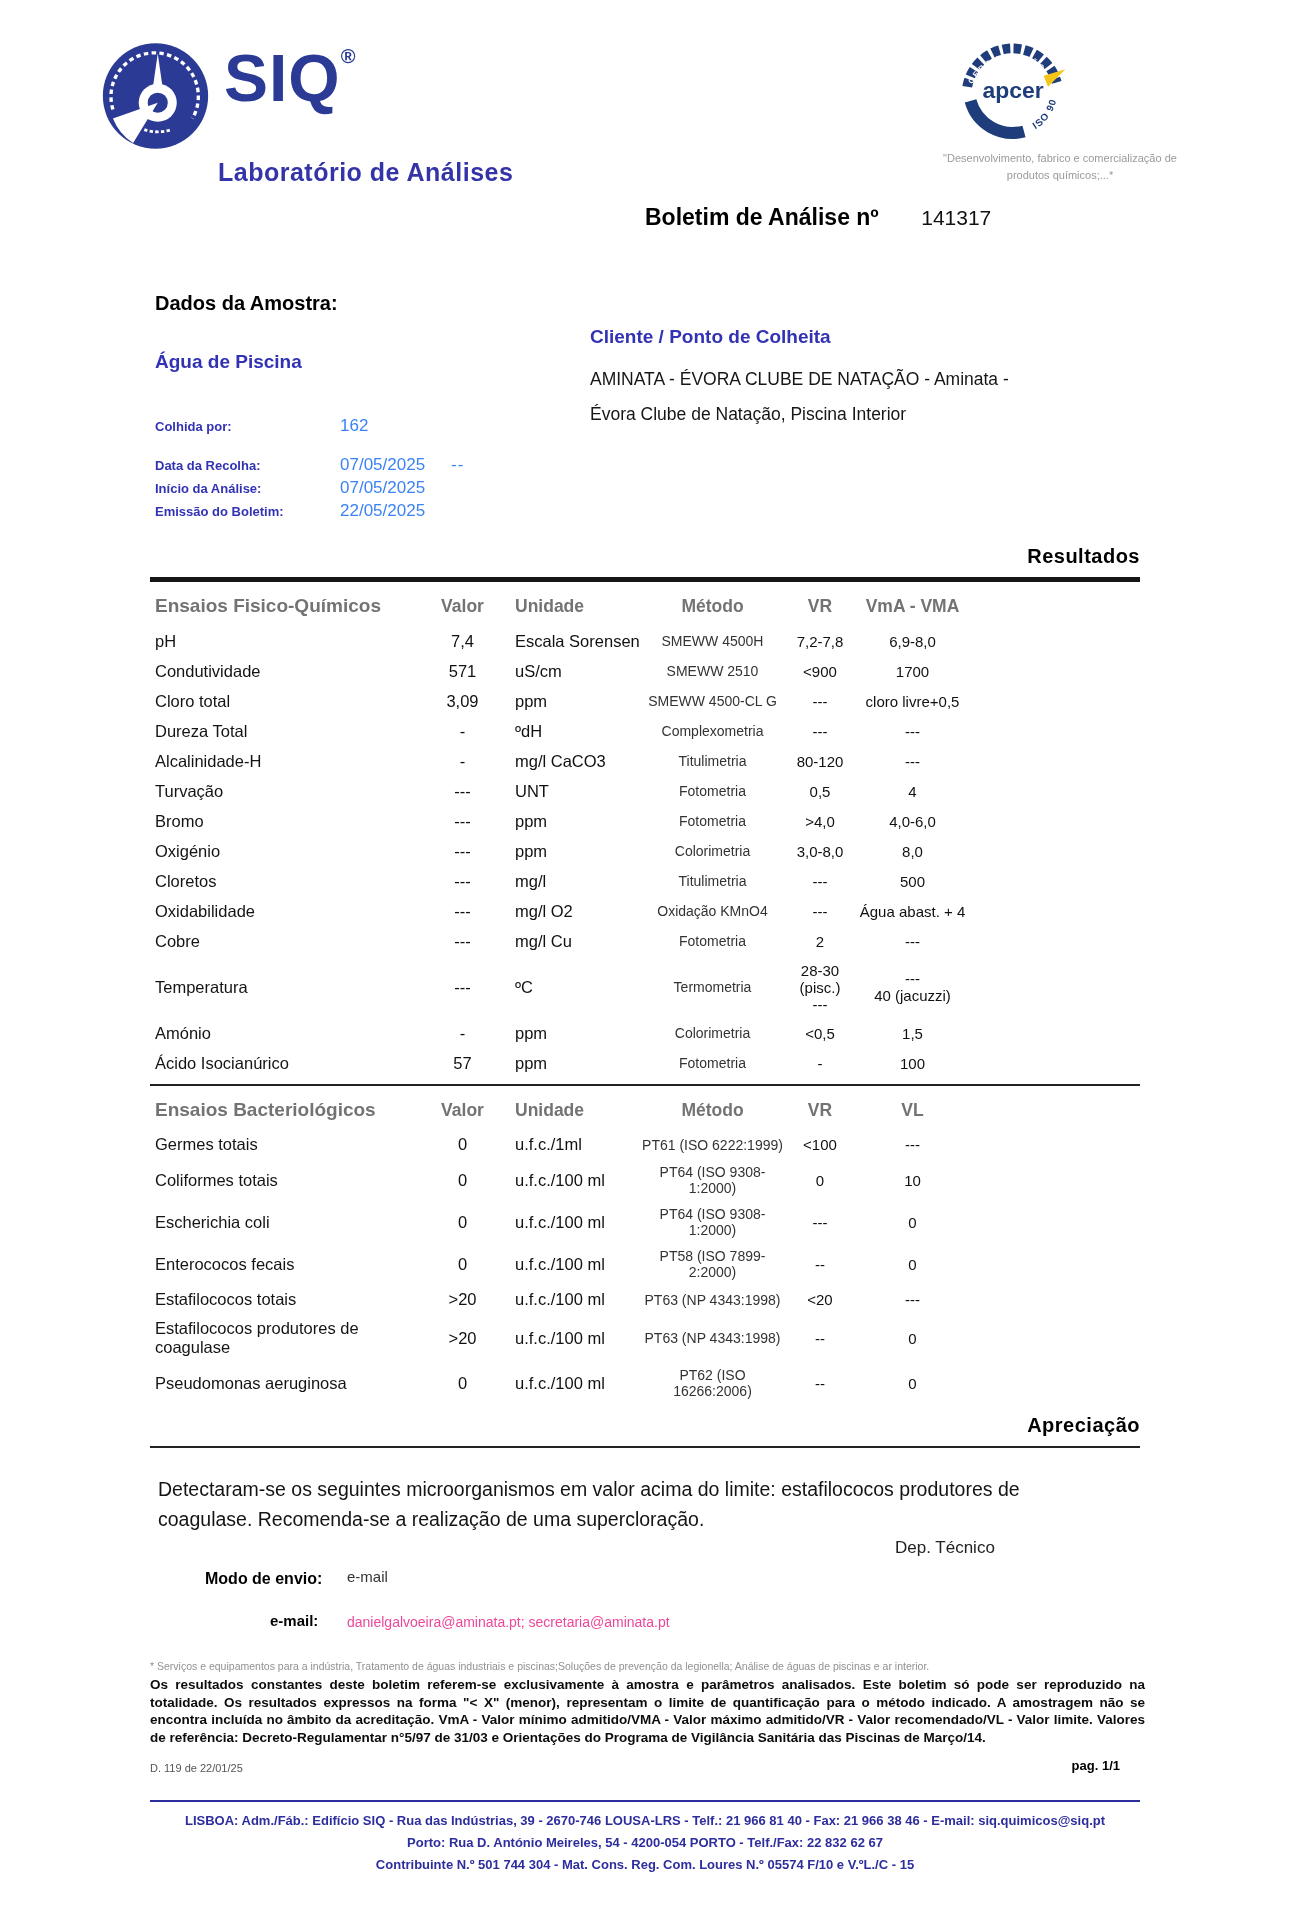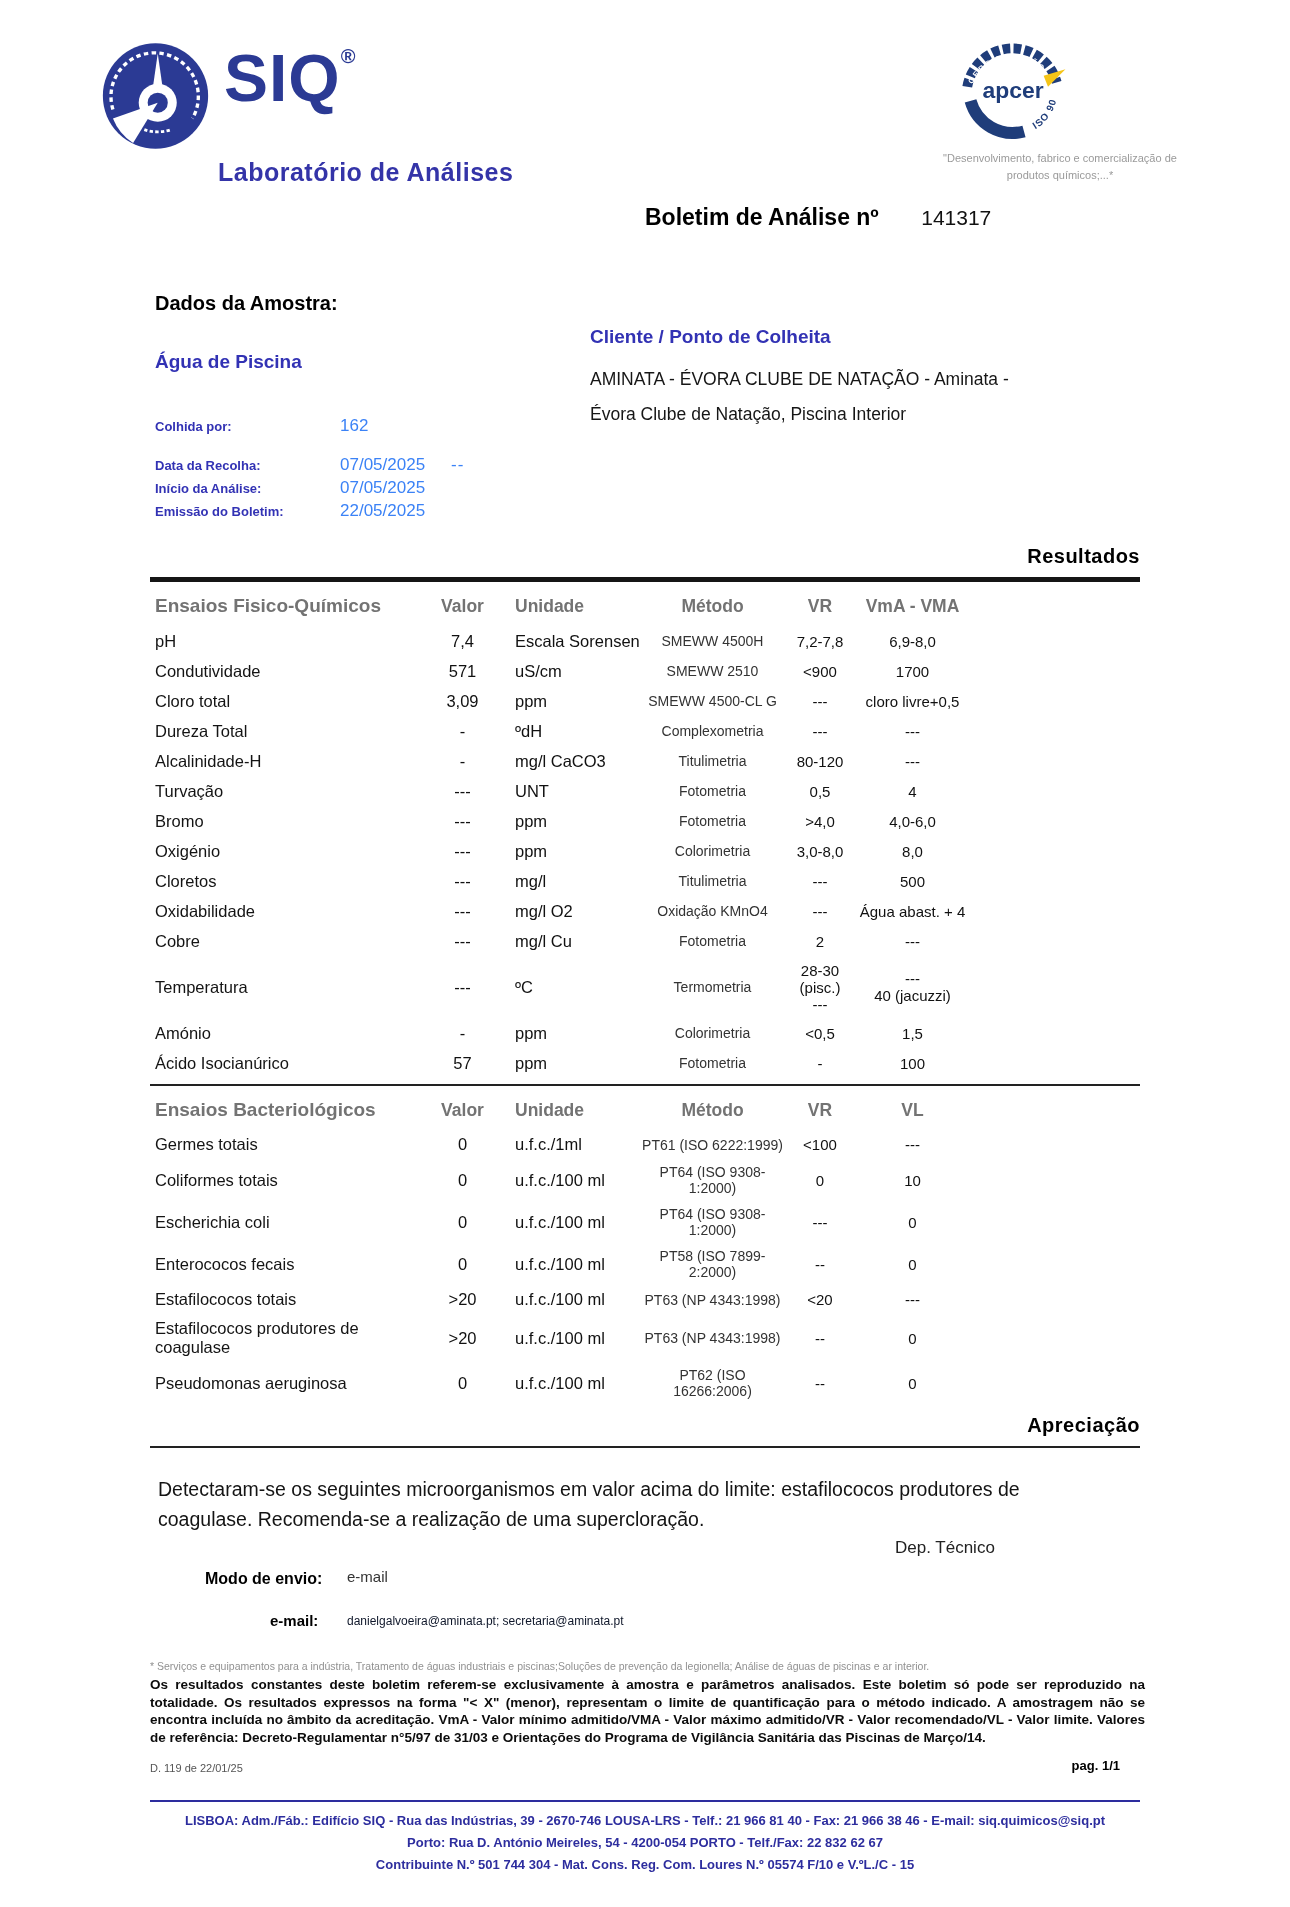--- a/index.html
+++ b/index.html
@@ -72,21 +72,21 @@
     margin:26px 0 0 8px; width:960px;
     font-size:19.5px; color:#141414; line-height:1.55;
   }
 
   
   .delivery { position:absolute; left:150px; top:1538px; width:990px; height:110px; }
   .dep-tecnico { position:absolute; left:745px; top:0; font-size:17px; color:#222; }
   .envio-label { position:absolute; left:55px;  top:32px; font-size:16px; font-weight:bold; color:#000; }
   .envio-value { position:absolute; left:197px; top:30px; font-size:15px; color:#333; }
   .email-label { position:absolute; left:120px; top:74px; font-size:15px; font-weight:bold; color:#000; }
-  .email-value { position:absolute; left:197px; top:76px; font-size:12px; color:#0f172a; }
+  .email-value { position:absolute; left:197px; top:76px; font-size:14px; color:#ec4899; }
 
   
   .footnotes { position:absolute; left:150px; top:1660px; width:995px; }
   .services-note { font-size:10.5px; color:#919191; margin-bottom:4px; }
   .disclaimer { font-size:13.5px; font-weight:bold; color:#0c0c0c; line-height:1.3; text-align:justify; }
   .doc-row { position:relative; margin-top:12px; height:18px; }
   .doc-ref { position:absolute; left:0; top:4px; font-size:11px; color:#555; }
   .page-num { position:absolute; right:25px; top:0; font-size:13px; font-weight:bold; color:#000; }
 
   

